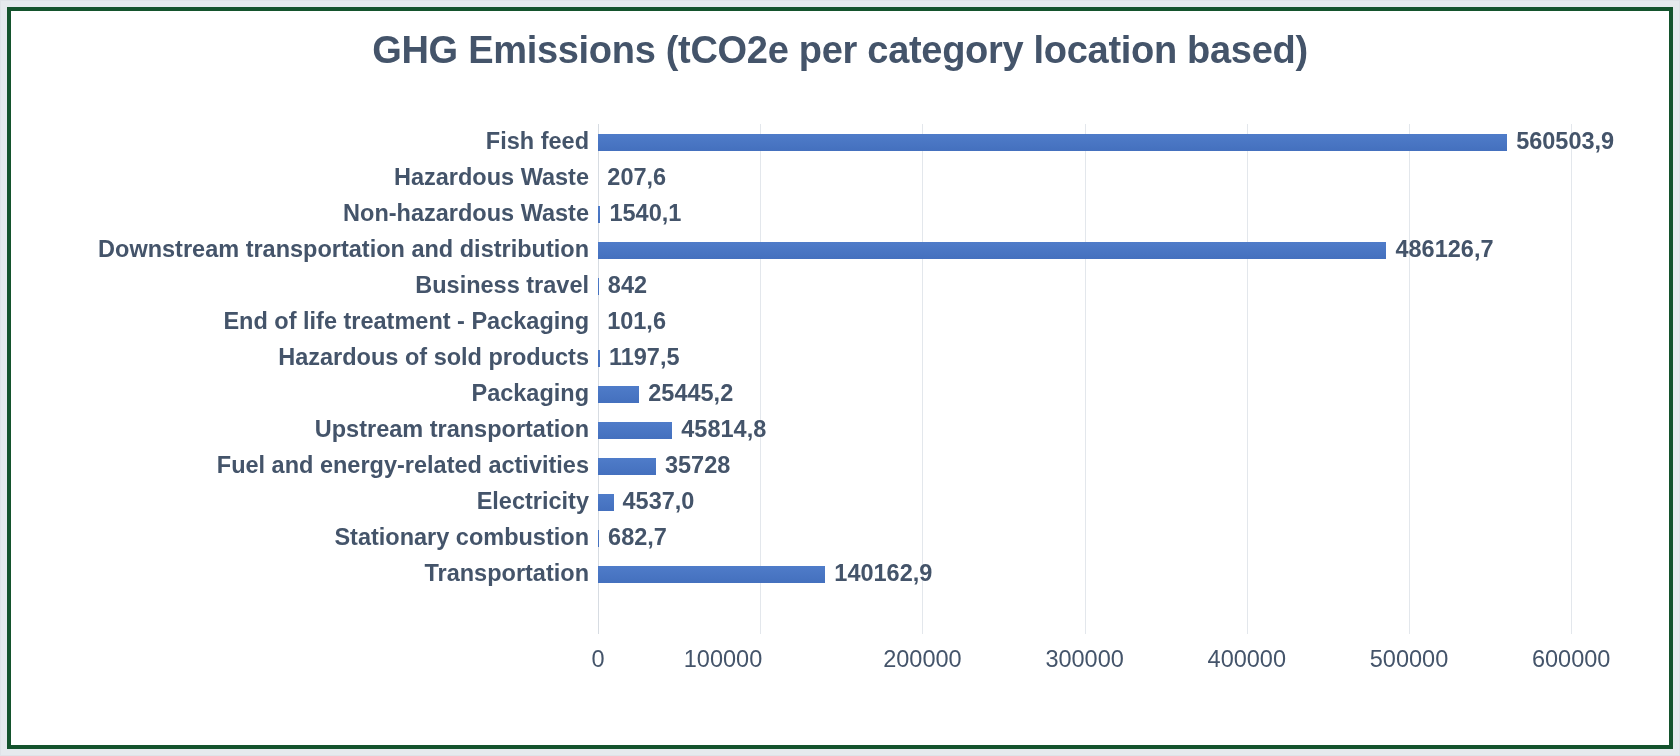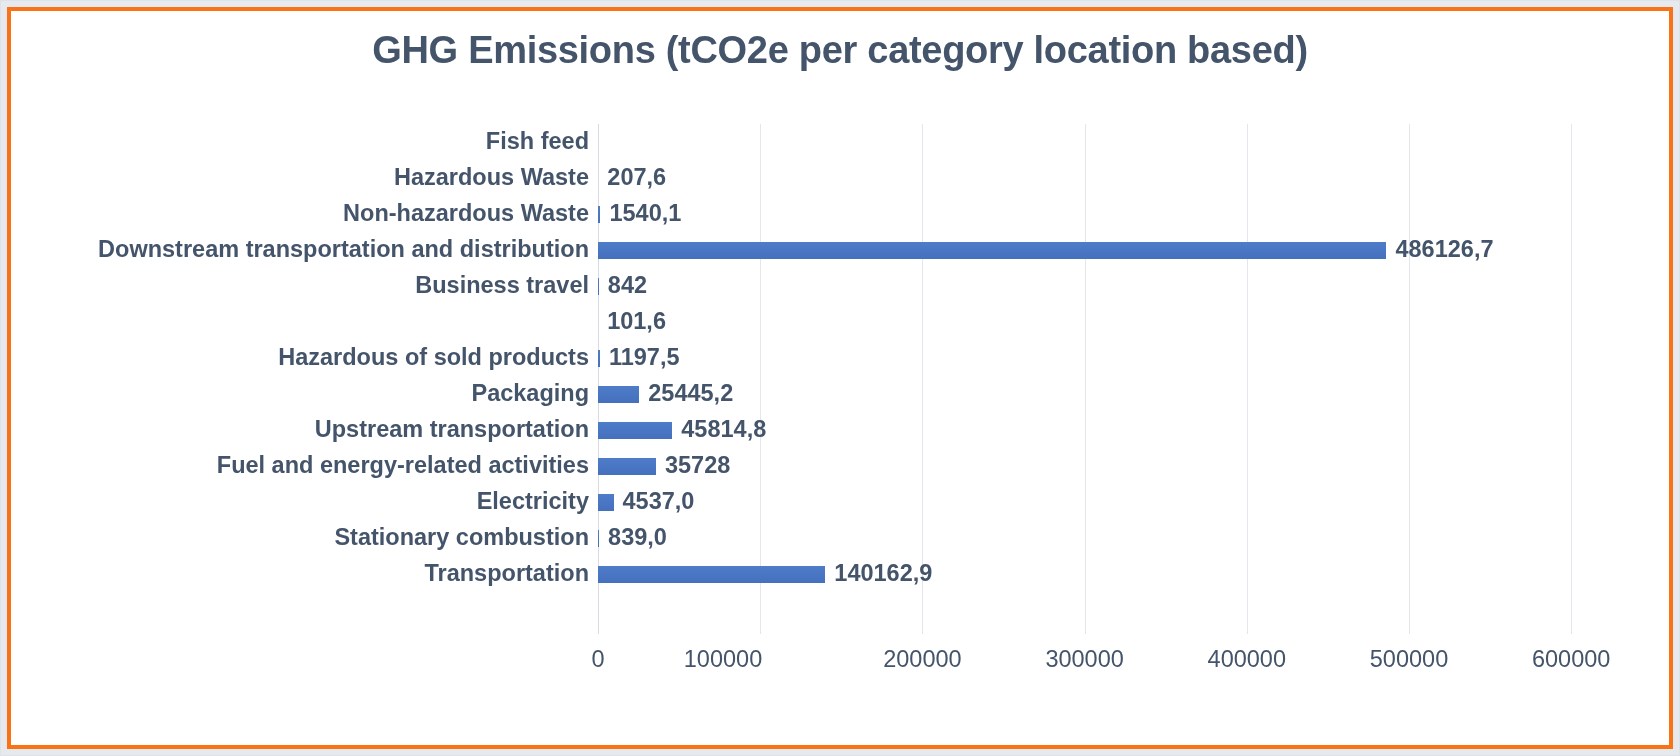--- a/index.html
+++ b/index.html
@@ -12,21 +12,21 @@
     height: 756px;
     font-family: "Liberation Sans", sans-serif;
     overflow: hidden;
   }
 
   #chart-frame {
     position: relative;
     width: 1680px;
     height: 756px;
     box-sizing: border-box;
-    background: #f97316;
+    background: #14532d;
     border: 1px solid #dfe3e8;
     box-shadow: inset 0 0 0 6px #e6eaee;
     overflow: hidden;
   }
   #chart-card {
     position: absolute;
     left: 10px;
     top: 10px;
     right: 10px;
     bottom: 10px;
@@ -154,20 +154,24 @@
           <div class="gridline" style="left: 749.2px;"></div>
           <div class="gridline" style="left: 911.4px;"></div>
           <div class="gridline" style="left: 1073.6px;"></div>
           <div class="gridline" style="left: 1235.8px;"></div>
           <div class="gridline" style="left: 1398px;"></div>
           <div class="gridline" style="left: 1560.2px;"></div>
         </div>
       <div id="rows">
           <div class="row">
             <div class="cat-label">Fish feed</div>
+            <div class="bar-area">
+              <div class="bar" style="width: 909.137px;"></div>
+              <div class="bar-value">560503,9</div>
+            </div>
           </div>
           <div class="row">
             <div class="cat-label">Hazardous Waste</div>
             <div class="bar-area">
               <div class="bar" style="width: 0.336727px;"></div>
               <div class="bar-value">207,6</div>
             </div>
           </div>
           <div class="row">
             <div class="cat-label">Non-hazardous Waste</div>
@@ -184,20 +188,21 @@
             </div>
           </div>
           <div class="row">
             <div class="cat-label">Business travel</div>
             <div class="bar-area">
               <div class="bar" style="width: 0.823976px;"></div>
               <div class="bar-value">842</div>
             </div>
           </div>
           <div class="row">
+            <div class="cat-label">End of life treatment - Packaging</div>
             <div class="bar-area">
               <div class="bar" style="width: 0.164795px;"></div>
               <div class="bar-value">101,6</div>
             </div>
           </div>
           <div class="row">
             <div class="cat-label">Hazardous of sold products</div>
             <div class="bar-area">
               <div class="bar" style="width: 1.94234px;"></div>
               <div class="bar-value">1197,5</div>
@@ -228,21 +233,21 @@
             <div class="cat-label">Electricity</div>
             <div class="bar-area">
               <div class="bar" style="width: 15.5405px;"></div>
               <div class="bar-value">4537,0</div>
             </div>
           </div>
           <div class="row">
             <div class="cat-label">Stationary combustion</div>
             <div class="bar-area">
               <div class="bar" style="width: 1.10734px;"></div>
-              <div class="bar-value">839,0</div>
+              <div class="bar-value">682,7</div>
             </div>
           </div>
           <div class="row">
             <div class="cat-label">Transportation</div>
             <div class="bar-area">
               <div class="bar" style="width: 227.344px;"></div>
               <div class="bar-value">140162,9</div>
             </div>
           </div>
         </div>

